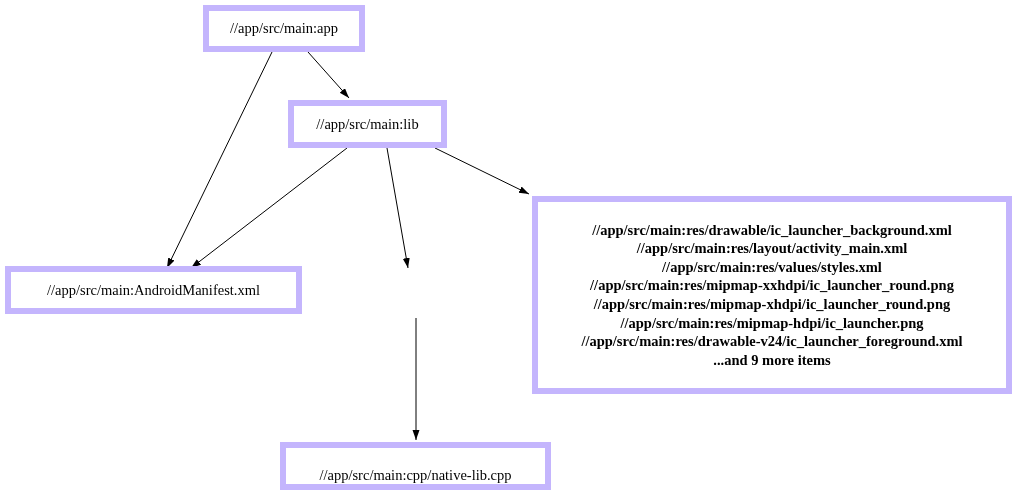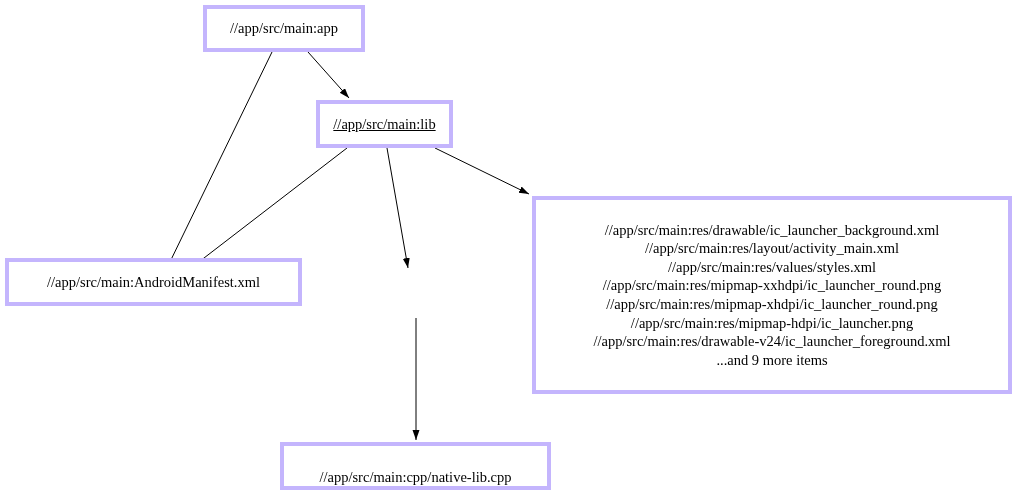--- a/index.html
+++ b/index.html
@@ -17,38 +17,39 @@
     position: absolute;
     left: 0; top: 0;
     width: 1018px; height: 496px;
   }
   .edges line {
     stroke: #000000;
     stroke-width: 1;
   }
   .node {
     position: absolute;
-    border: 4px solid #c4b5fd;
+    border: 6px solid #c4b5fd;
     background: #ffffff;
     display: flex;
     align-items: center;
     justify-content: center;
     text-align: center;
     font-size: 14.5px;
     white-space: nowrap;
   }
   .node-app        { left: 203px; top: 5px;   width: 162px; height: 47px; }
-  .node-lib        { left: 316px; top: 100px; width: 137px; height: 48px; text-decoration: underline; }
-  .node-manifest   { left: 5px;   top: 258px; width: 297px; height: 48px; }
+  .node-lib        { left: 288px; top: 100px; width: 159px; height: 48px; }
+  .node-manifest   { left: 5px;   top: 266px; width: 297px; height: 48px; }
   .node-jni-lib    { left: 325px; top: 270px; width: 185px; height: 48px; }
   .node-native-lib { left: 280px; top: 442px; width: 271px; height: 48px; align-items: flex-end; }
   .node-res-group  {
     left: 532px; top: 196px; width: 480px; height: 198px;
     flex-direction: column;
     justify-content: center;
+    font-weight: bold;
   }
   .node-res-group .res-line {
     display: block;
     line-height: 18.6px;
     font-size: 14.5px;
   }
 </style>
 </head>
 <body>
 

